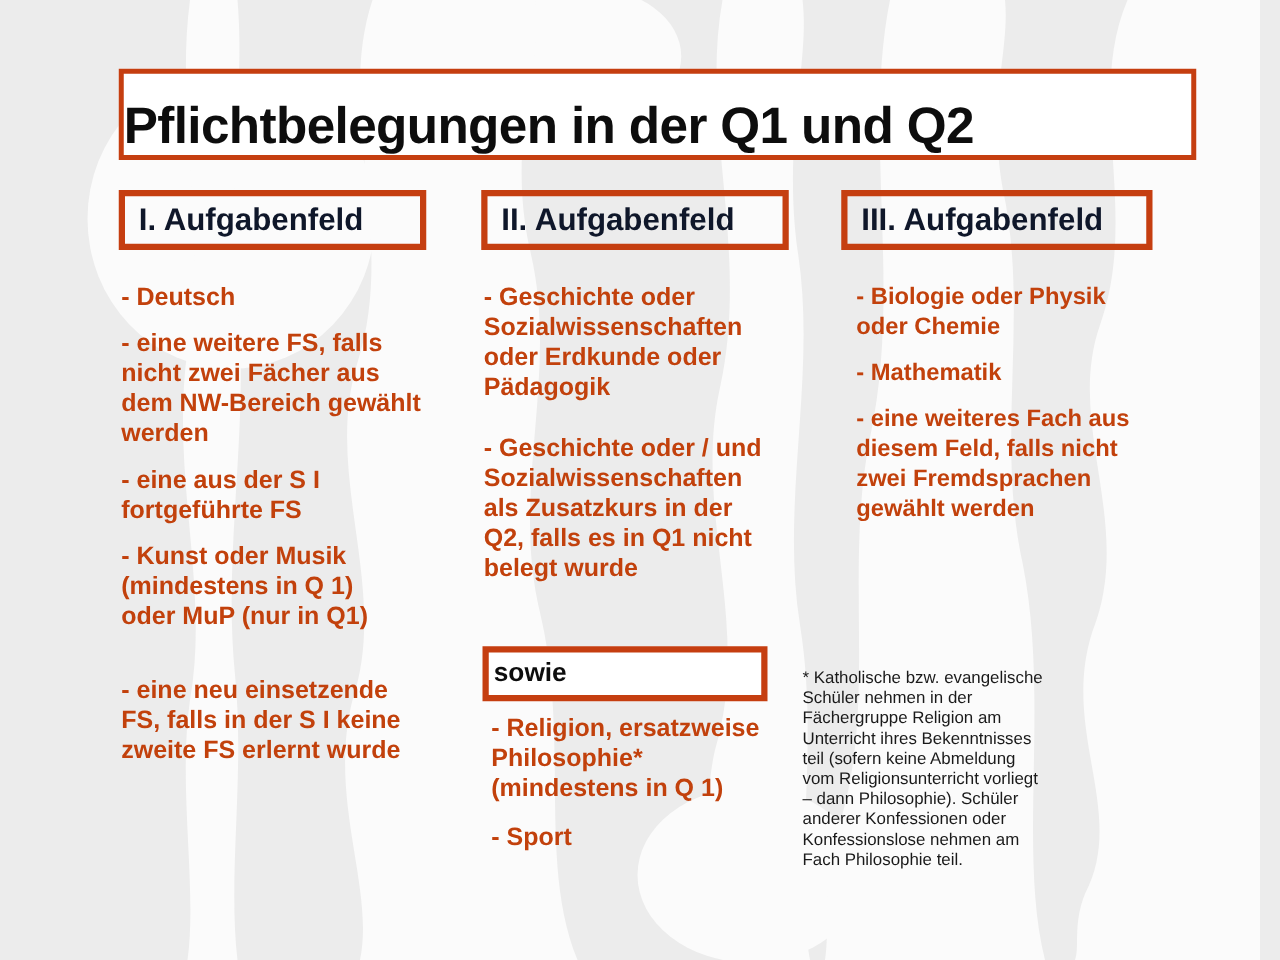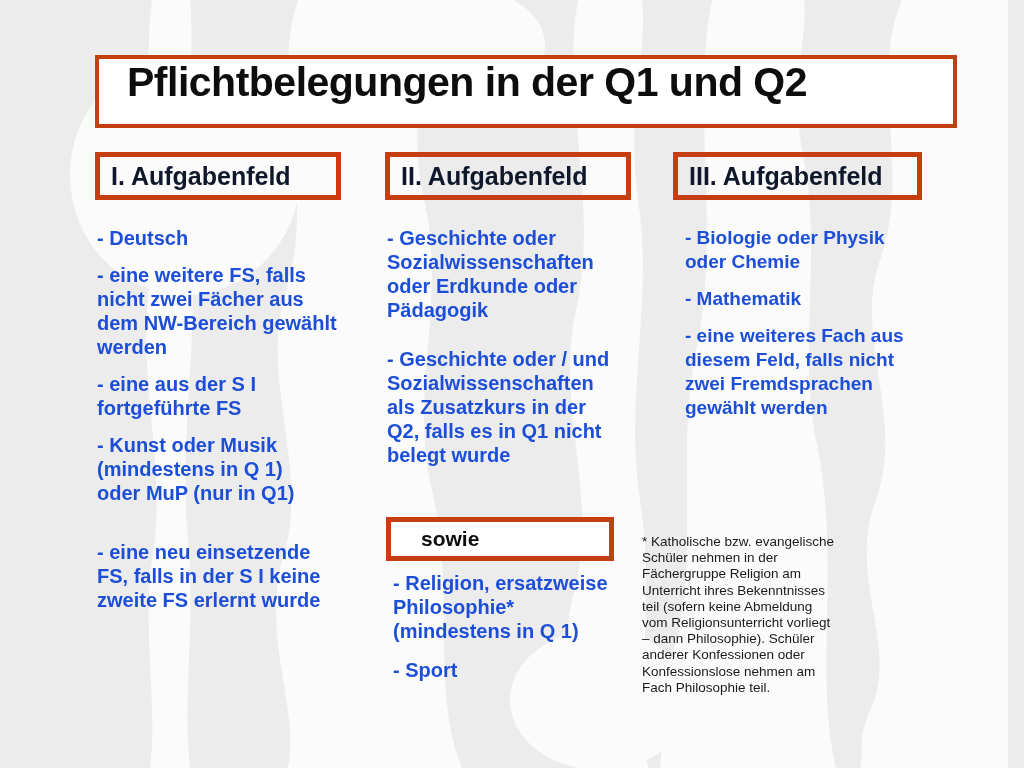--- a/index.html
+++ b/index.html
@@ -15,22 +15,22 @@
     overflow:hidden;
   }
   .bg-svg{
     position:absolute;left:0;top:0;width:1024px;height:768px;
   }
   .title-box{
     position:absolute;left:95px;top:55px;width:862px;height:73px;
     box-sizing:border-box;
     border:4px solid #c53e10;
     background:#ffffff;
-    display:flex;align-items:flex-start;
-    padding-left:28px;
+    display:flex;align-items:flex-end;
+    padding-left:0;
   }
   .title-box .title-text{
     font-size:41px;font-weight:700;color:#0d0d0d;
     letter-spacing:-0.5px;white-space:nowrap;
   }
   .hdr-box{
     position:absolute;top:152px;height:48px;
     box-sizing:border-box;
     border:5px solid #c53e10;
     background:transparent;
@@ -43,35 +43,35 @@
   #hdr1{left:95px;width:246px;}
   #hdr2{left:385px;width:246px;}
   #hdr3{left:673px;width:249px;}
   .col{
     position:absolute;top:226px;
   }
   #col1{left:97px;width:268px;}
   #col2{left:387px;width:262px;}
   #col3{left:685px;width:256px;}
   .bullet{
-    font-size:20px;font-weight:700;color:#1d4ed8;
+    font-size:20px;font-weight:700;color:#c2410c;
     line-height:24px;
     white-space:pre-line;
     margin:0 0 13px 0;
   }
   #col3 .bullet{font-size:19px;}
   .gap-lg{margin-top:35px;}
   .sowie-box{
     box-sizing:border-box;
     width:228px;height:44px;
     margin-top:50px;margin-left:-1px;
     border:5px solid #c53e10;
     background:#ffffff;
     display:flex;align-items:center;
-    padding-left:30px;
+    padding-left:4px;
     margin-bottom:10px;
   }
   .sowie-box .sowie-text{
     font-size:21px;font-weight:700;color:#0d0d0d;
   }
   .sowie-items .bullet{margin-left:6px;}
   .sowie-items .bullet + .bullet{margin-top:15px;}
   .footnote{
     position:absolute;left:642px;top:534px;width:212px;
     font-size:13.5px;font-weight:400;color:#1a1a1a;

